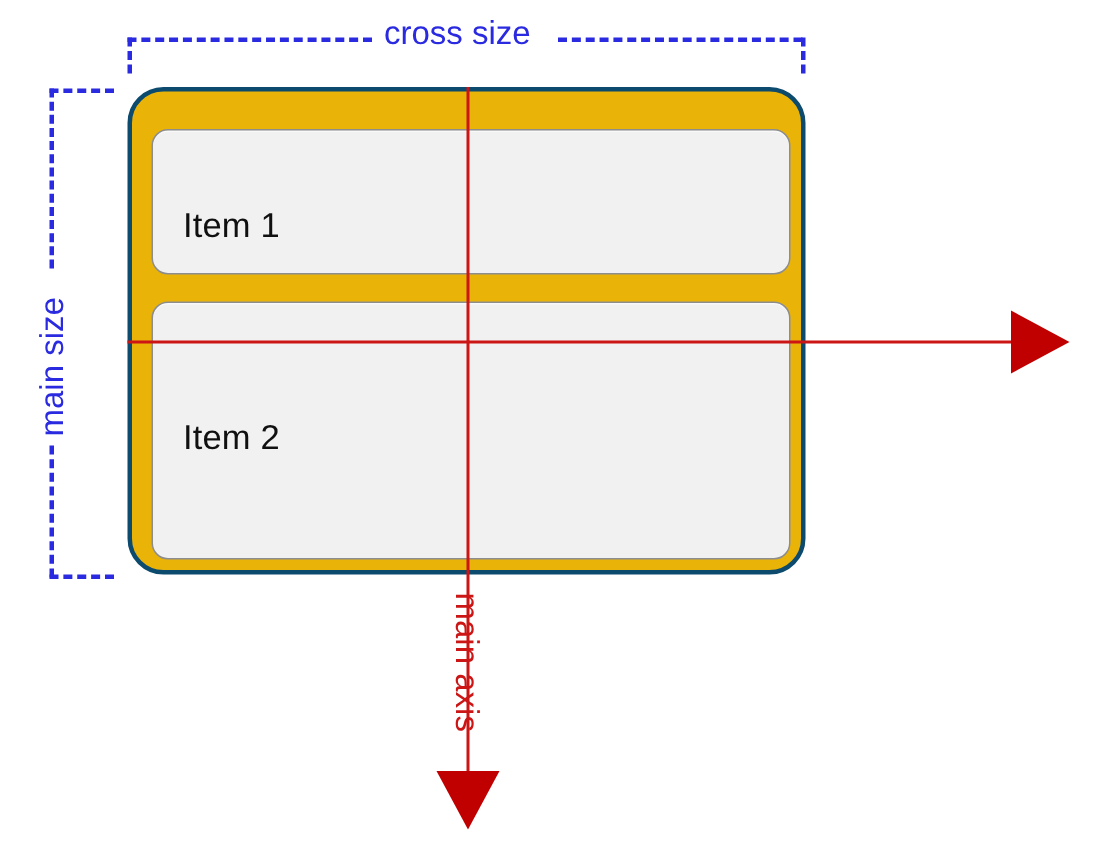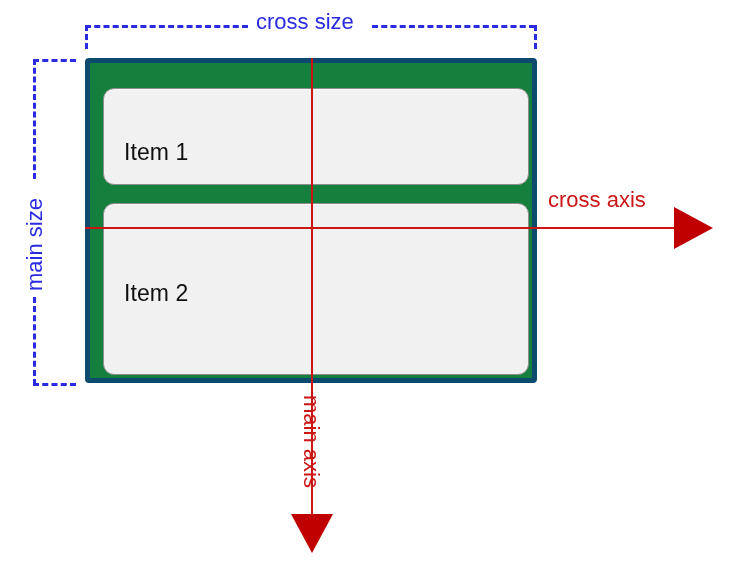--- a/index.html
+++ b/index.html
@@ -21,23 +21,23 @@
   }
 
   
   .flex-container {
     position: absolute;
     left: 85px;
     top: 58px;
     width: 452px;
     height: 325px;
     box-sizing: border-box;
-    background: #15803d;
-    border: 5px solid #0c4a6e;
-    border-radius: 4px;
+    background: #eab308;
+    border: 3px solid #0c4a6e;
+    border-radius: 24px;
     padding: 13px;
   }
   .flex-items {
     position: relative;
     width: 100%;
     height: 100%;
   }
 
   
   .flex-item {
@@ -178,16 +178,15 @@
         <span class="item-label">Item 2</span>
       </div>
     </div>
   </div>
 
   <div class="axis-line-h"></div>
   <div class="axis-line-v"></div>
   <div class="arrow-right"></div>
   <div class="arrow-down"></div>
 
-  <div class="axis-label" id="cross-axis-label">cross axis</div>
   <div class="axis-label" id="main-axis-label">main axis</div>
 
 </div>
 
 </body></html>

